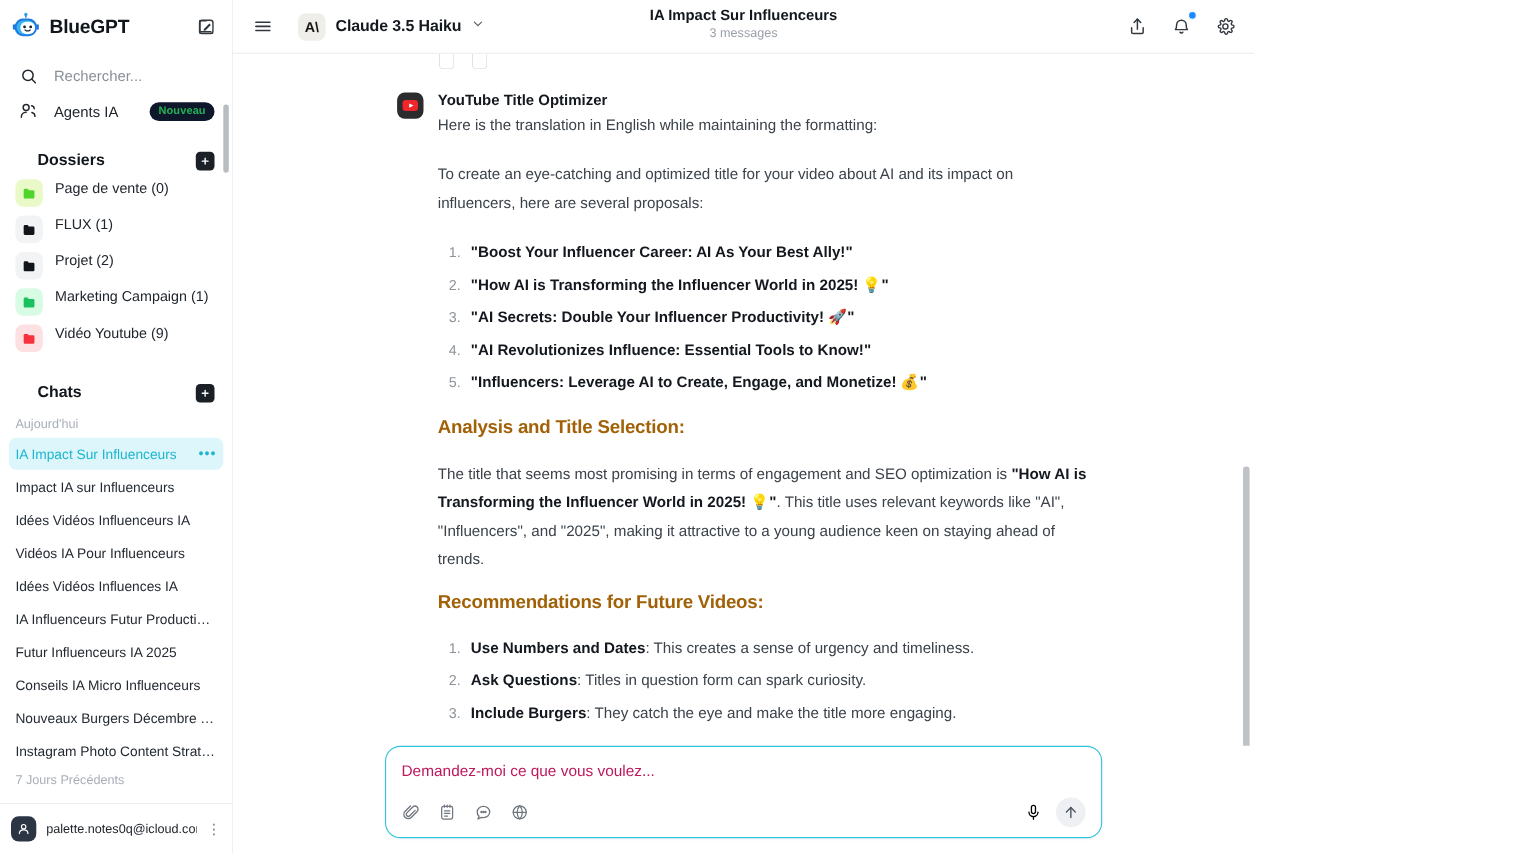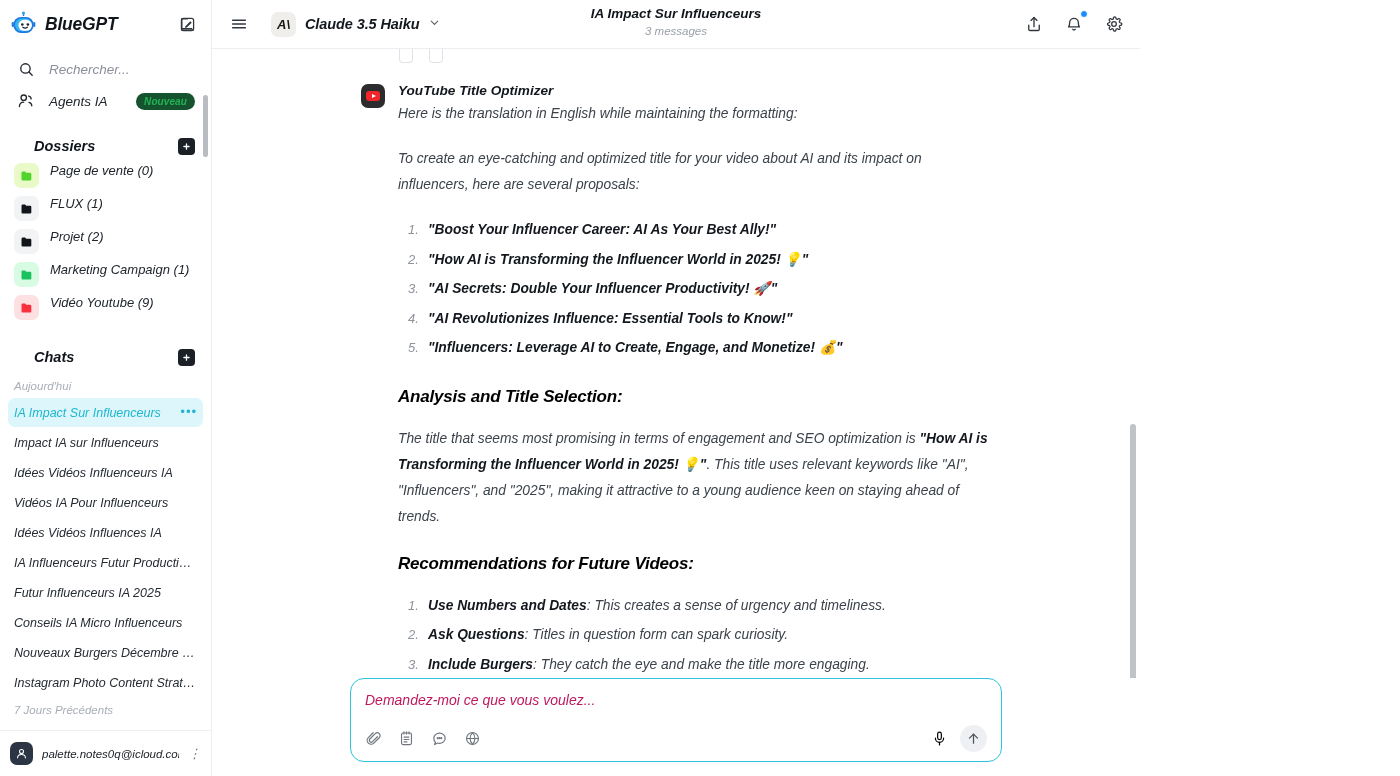--- a/index.html
+++ b/index.html
@@ -2,21 +2,21 @@
 <html><head>
 <meta charset="utf-8">
 <style>
   * { box-sizing: border-box; margin: 0; padding: 0; }
   html, body {
     width: 1400px; height: 776px;
     font-family: "Liberation Sans", sans-serif;
     background: #ffffff;
     overflow: hidden;
   }
-  .app { display: flex; width: 1140px; height: 776px; font-style: italic; }
+  .app { display: flex; width: 1140px; height: 776px; }
 
   
   .sidebar {
     width: 212px; height: 776px;
     background: #ffffff;
     border-right: 1px solid #eceef1;
     display: flex; flex-direction: column;
     position: relative;
     flex: 0 0 212px;
   }
@@ -41,21 +41,21 @@
   .nav-row {
     display: flex; align-items: center; gap: 13px;
     height: 32px; margin: 0 8px; padding: 0 8px;
     border-radius: 7px; cursor: pointer;
   }
   .nav-ico { width: 20px; flex: 0 0 20px; display: flex; align-items: center; justify-content: center; color: #22282f; }
   .nav-lbl { font-size: 13.5px; color: #20262d; flex: 1; }
   .nav-lbl.muted { color: #8a9099; }
   .badge-new {
     font-size: 10px; font-weight: bold; color: #23b356;
-    background: #14532d; border-radius: 9px; padding: 3px 8px 3px 8px;
+    background: #0f172a; border-radius: 9px; padding: 3px 8px 3px 8px;
     letter-spacing: .1px;
   }
   .sec-head {
     display: flex; align-items: center; justify-content: space-between;
     padding: 0 16px 0 14px; height: 34px; margin-top: 12px;
   }
   .sec-title { font-size: 14.5px; font-weight: bold; color: #11161c; margin-left: 20px; }
   .sq-btn {
     width: 17px; height: 17px; border-radius: 4px; background: #1b2027;
     display: flex; align-items: center; justify-content: center;
@@ -159,22 +159,22 @@
   ol.num > li {
     counter-increment: li; position: relative;
     padding-left: 30px; font-size: 13.8px; line-height: 29.5px; color: #3b424a;
   }
   ol.num > li::before {
     content: counter(li) "."; position: absolute; left: 10px;
     color: #8e949c; font-size: 13px;
   }
   ol.num > li b { color: #13181e; font-weight: bold; }
   h3.sec {
-    font-size: 17px; font-weight: bold; color: #000000;
-    margin-top: 24px; letter-spacing: -.2px;
+    font-size: 17px; font-weight: bold; color: #a16207;
+    margin-top: 16px; letter-spacing: -.2px;
   }
   .bold-in { color: #13181e; font-weight: bold; }
 
   
   .composer-zone {
     padding: 0 0 14px 0; background: #fff;
     display: flex; justify-content: center;
   }
   .composer {
     width: 652px; border: 1.6px solid #2fc4de; border-radius: 14px;

